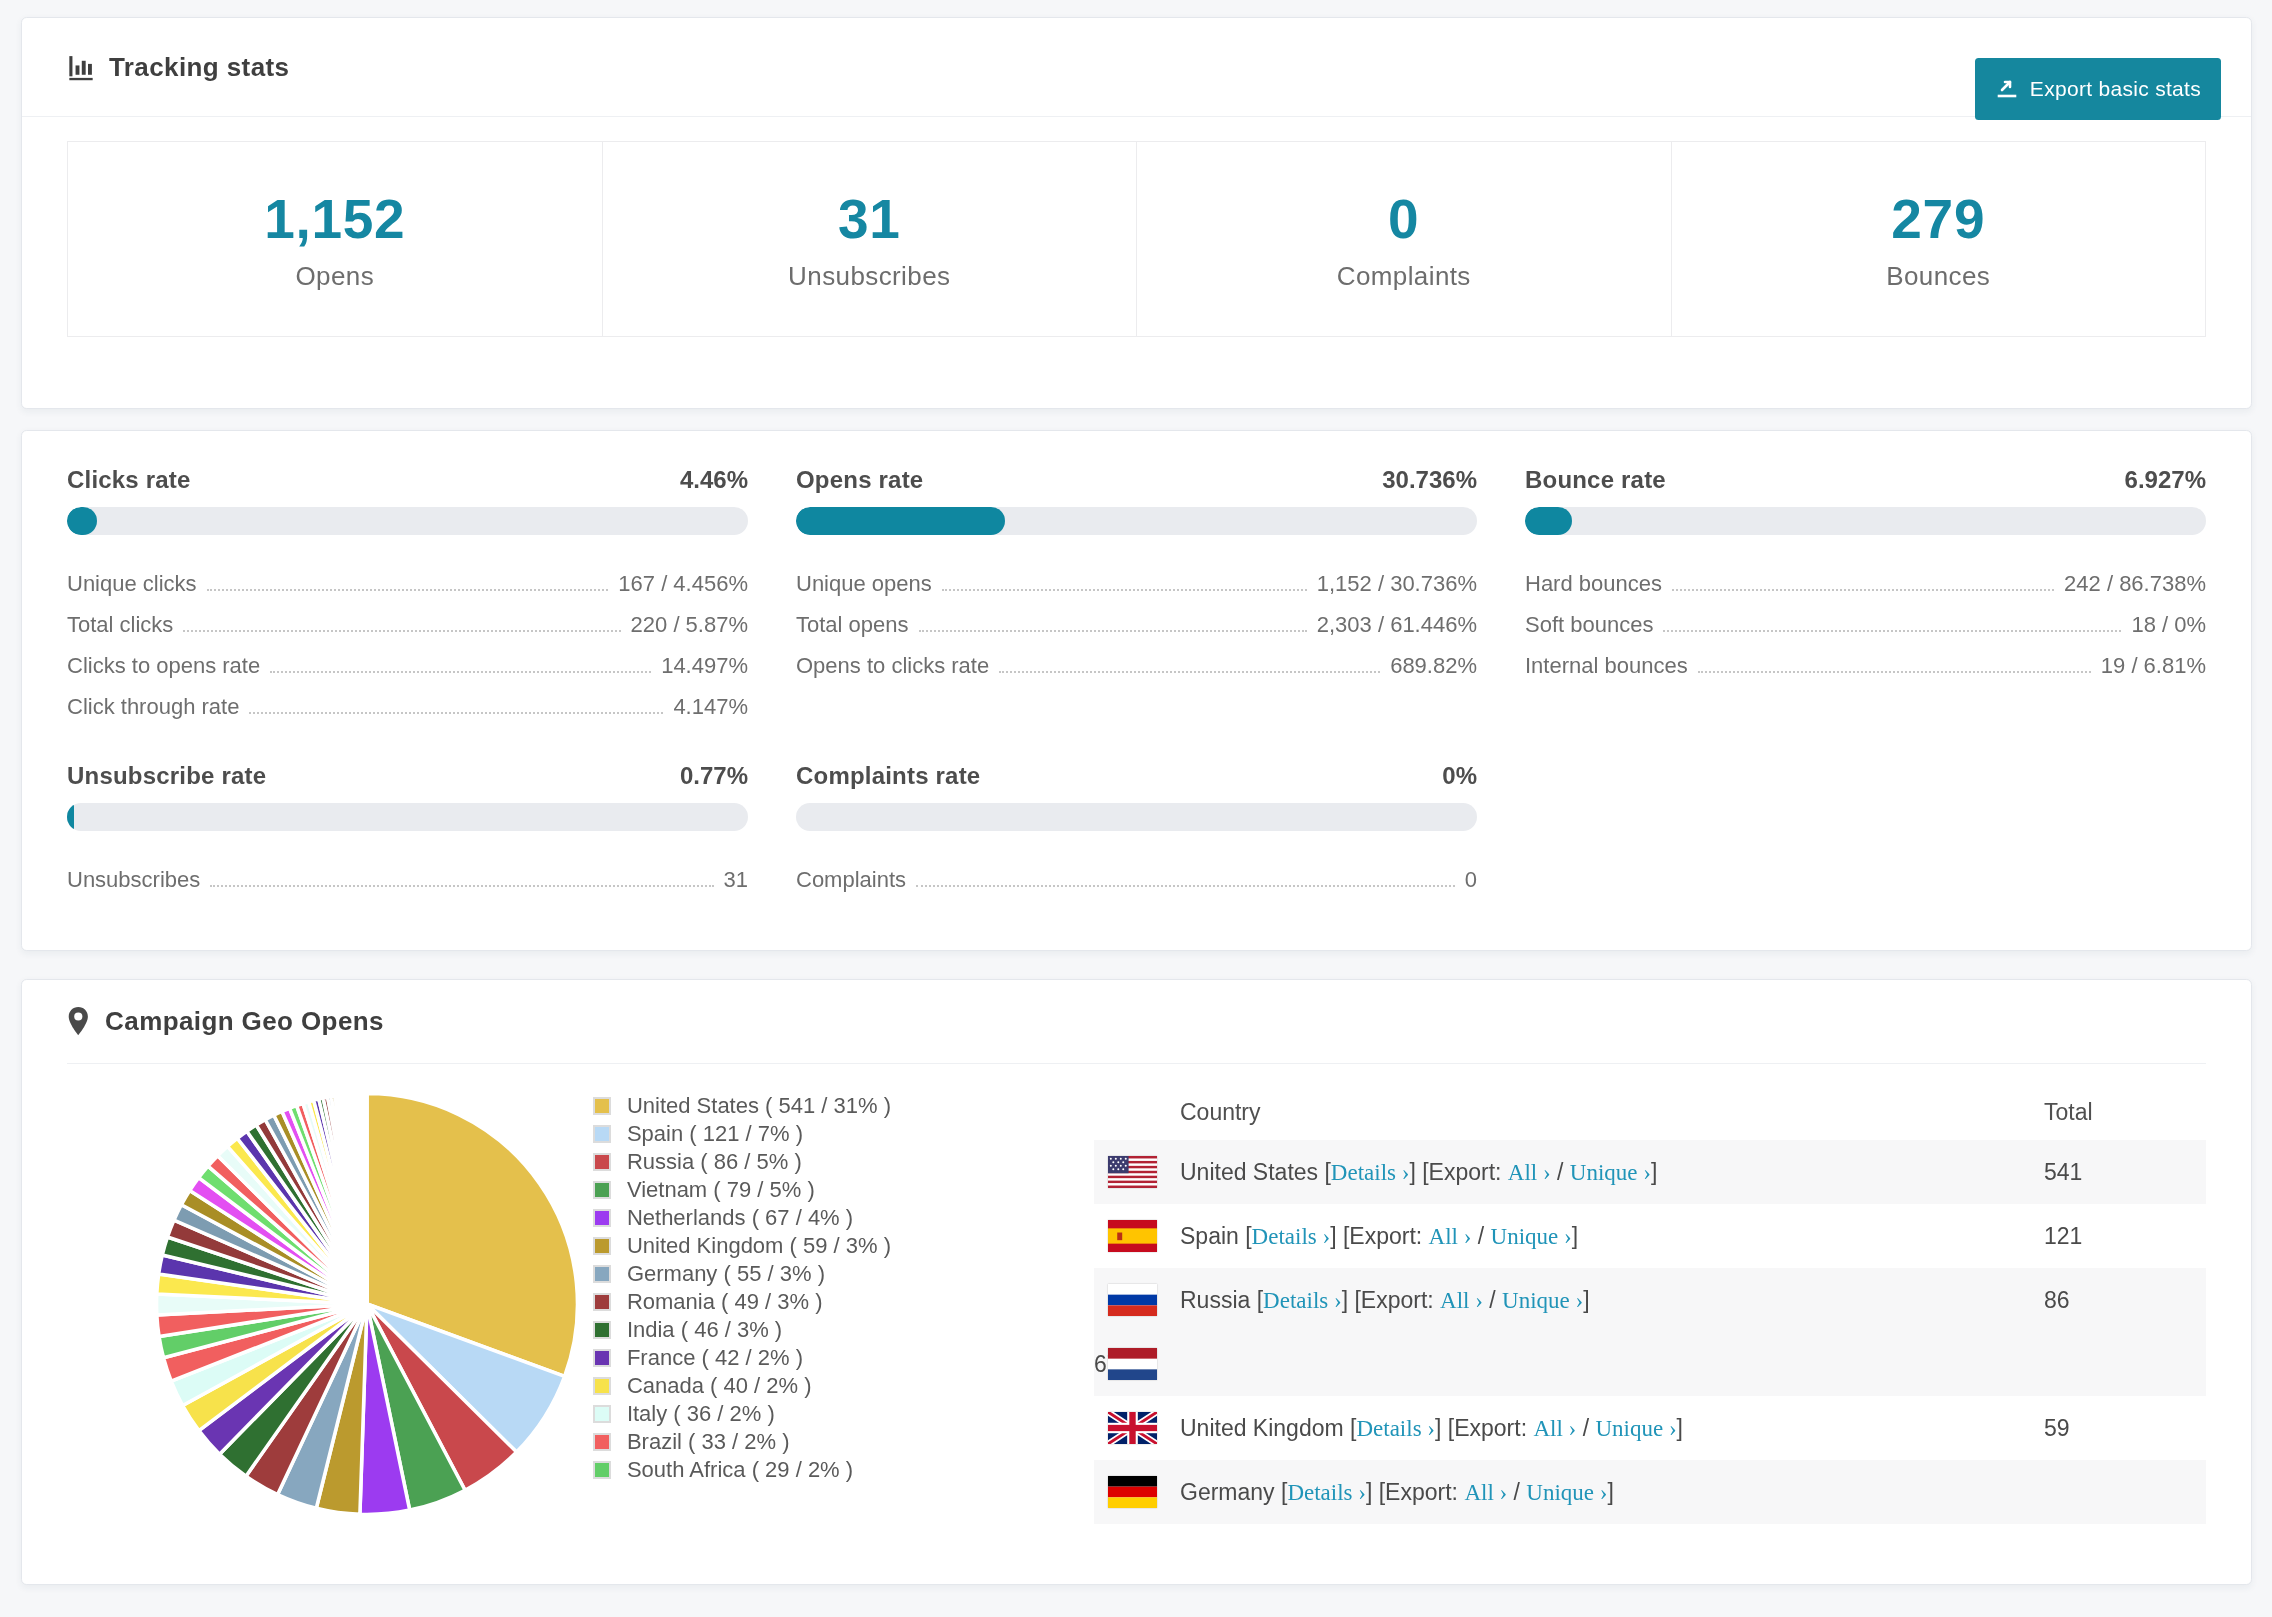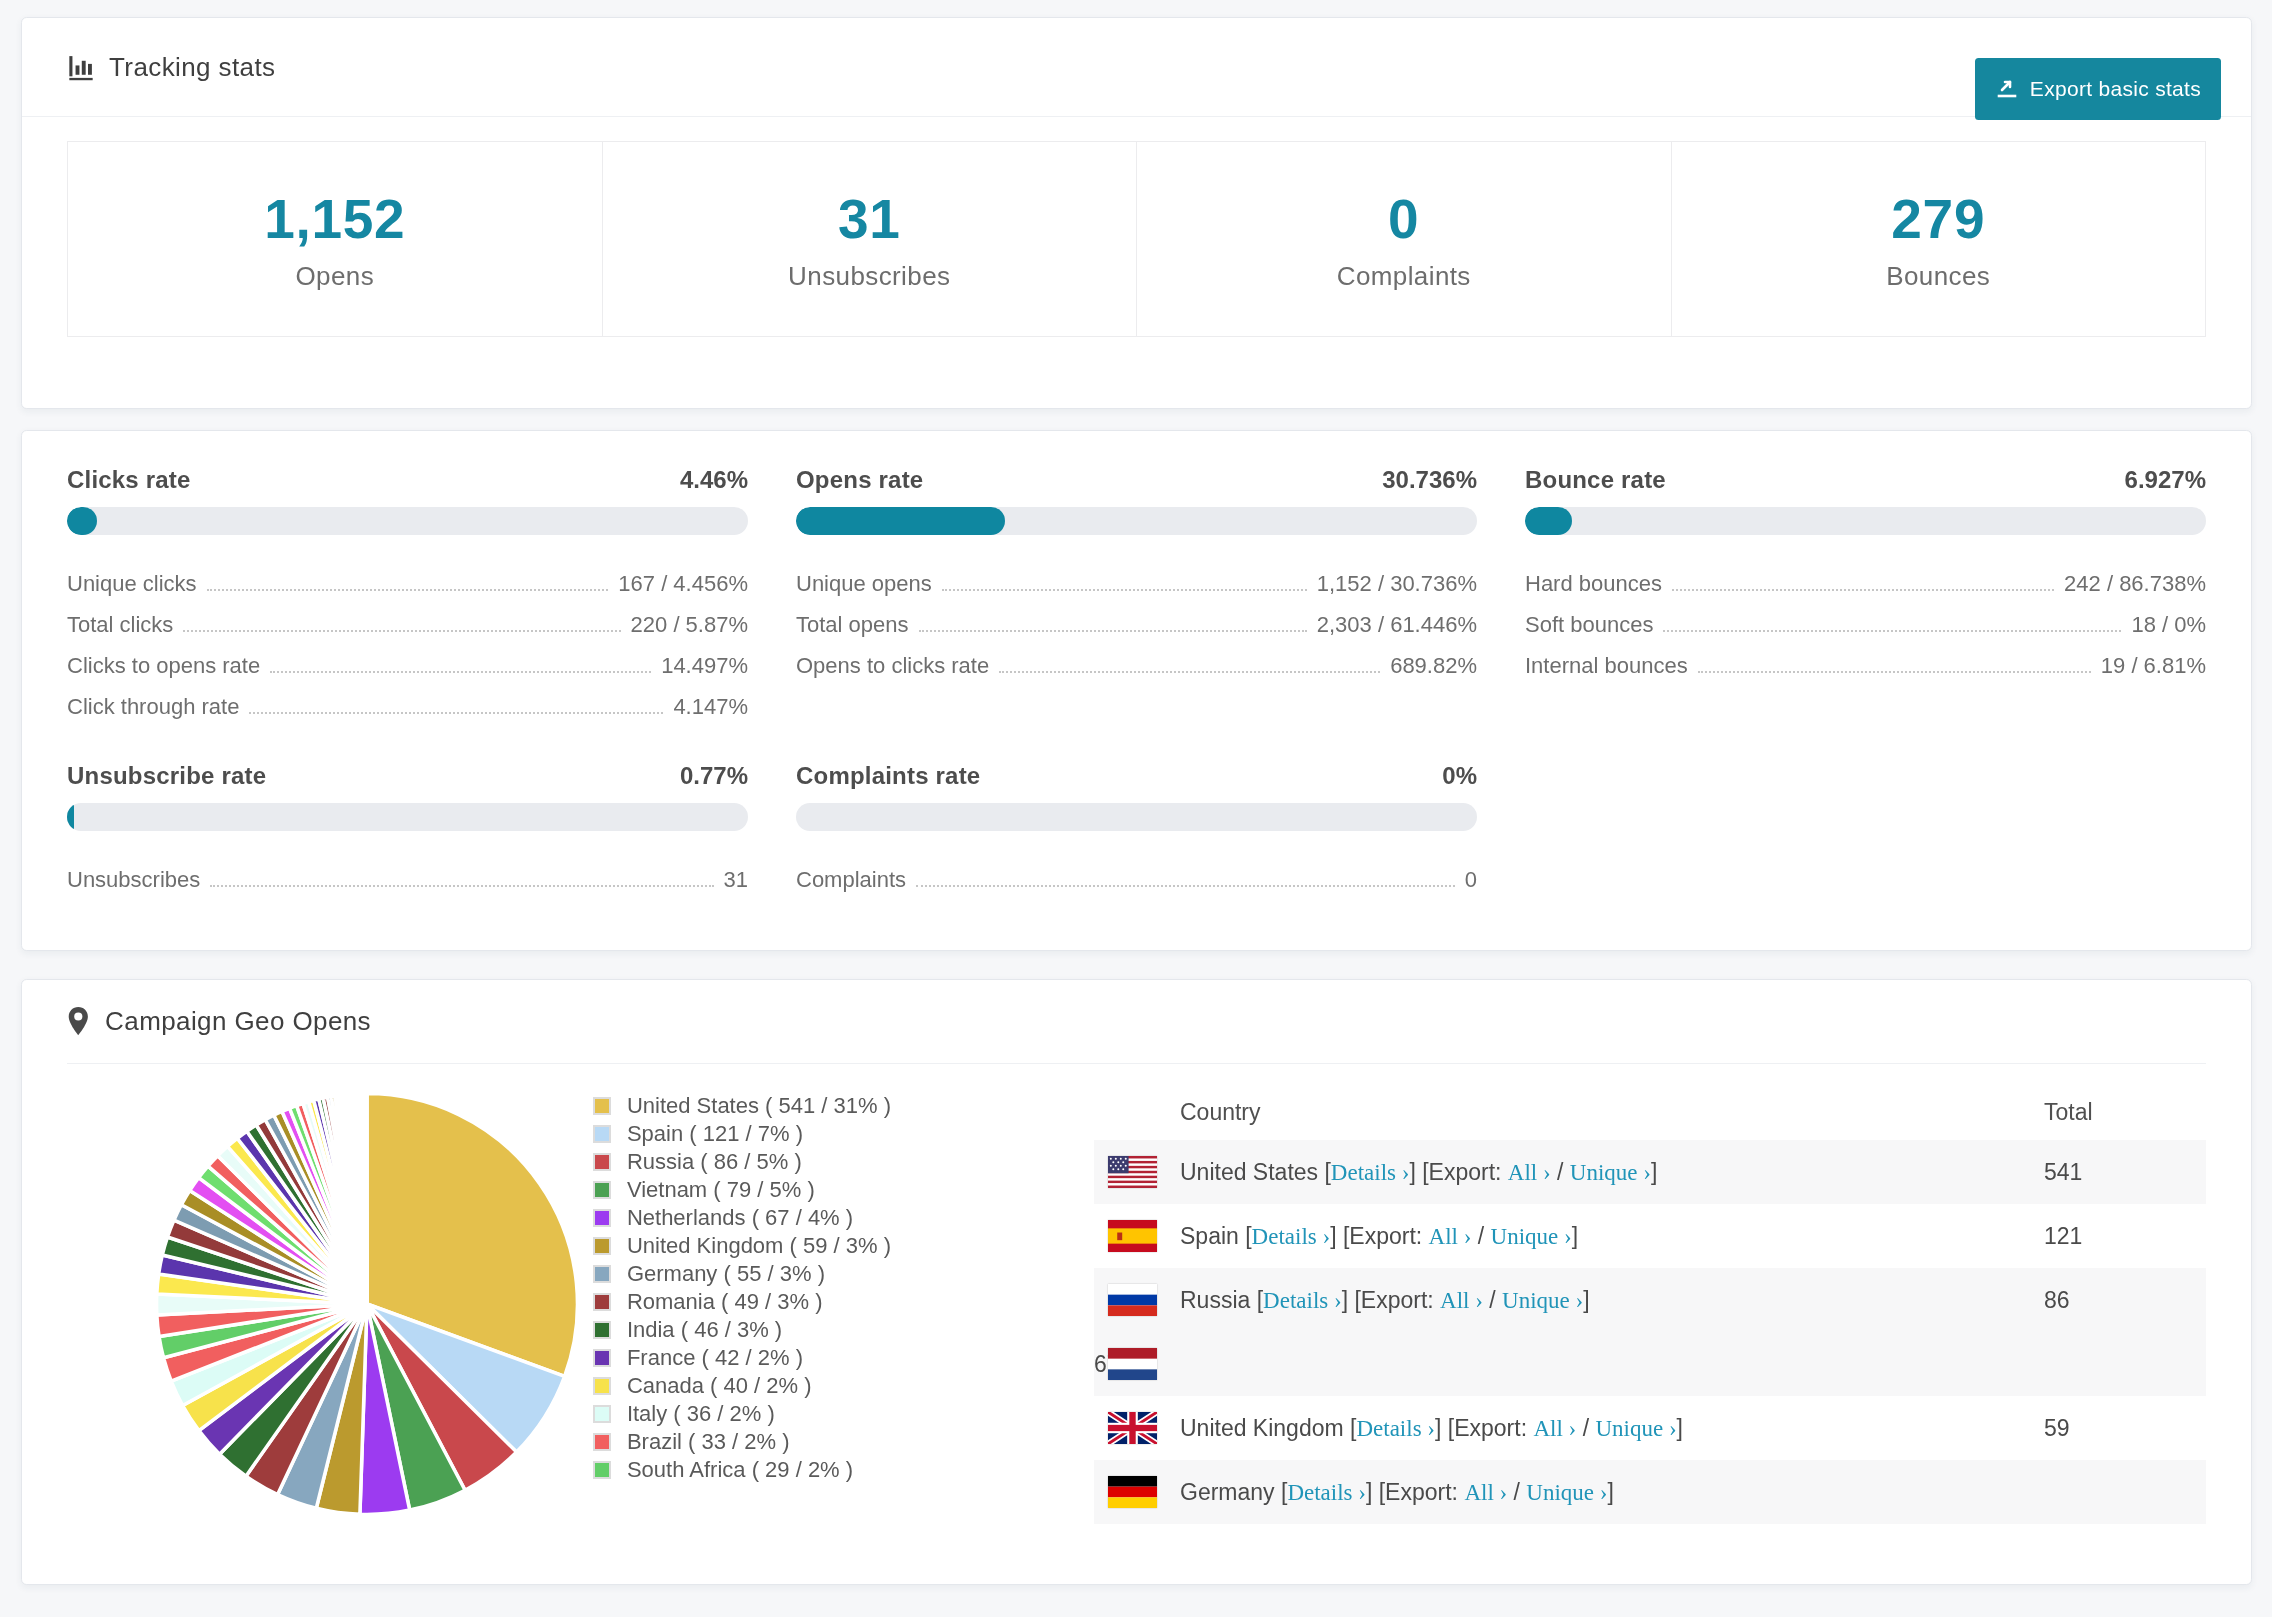--- a/index.html
+++ b/index.html
@@ -22,21 +22,21 @@
   #card-tracking { margin-top:17px; height:392px; }
   #card-rates    { margin-top:21px; height:521px; padding:0 45px; }
   #card-geo      { margin-top:28px; height:606px; padding:0 45px; overflow:hidden; }
 
   
   .card-header {
     height:99px; display:flex; align-items:center;
     padding:0 45px; border-bottom:0.7px solid #eef0f3;
   }
   .card-header .hicon { margin-right:14px; display:flex; align-items:center; }
-  .card-title { font-size:26px; color:#3f3f3f; font-weight:400; letter-spacing:0.4px; }
+  .card-title { font-size:26px; color:#3f3f3f; font-weight:700; letter-spacing:0.4px; }
   .export-btn {
     position:absolute; top:40px; right:30px;
     background:#15879e; color:#fff; border:none; border-radius:3.5px;
     height:62px; padding:0 20px; font-size:21px;
     font-family:"Liberation Sans", sans-serif;
     display:flex; align-items:center; gap:11.3px; cursor:pointer; letter-spacing:0.3px;
   }
   .stats-strip {
     margin:24px 45px 0; border:0.7px solid #ececee; display:flex; height:196px;
   }

